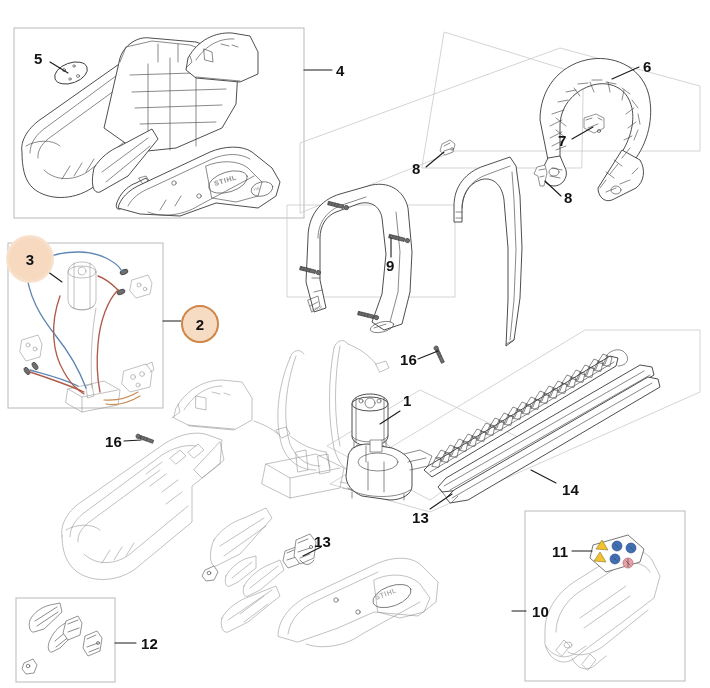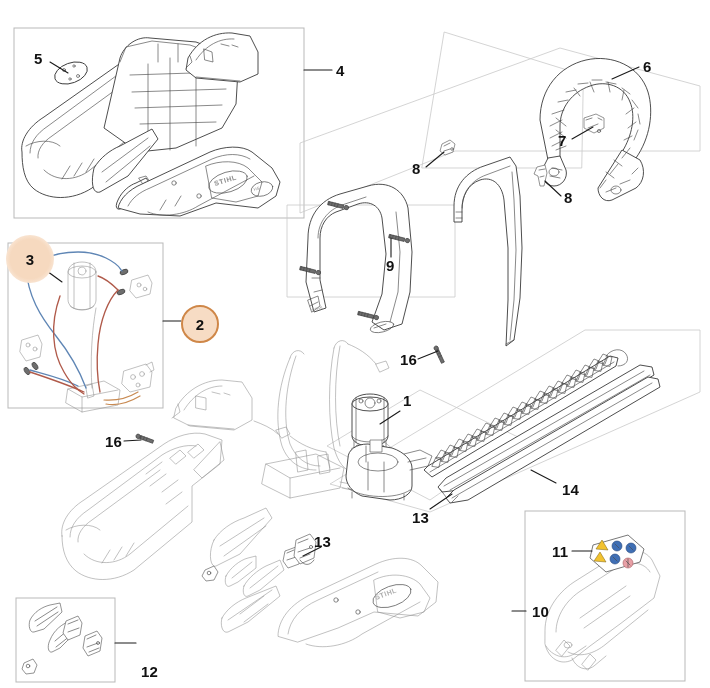--- a/index.html
+++ b/index.html
@@ -550,20 +550,20 @@
 
   <div class="callout-num" style="left:336px; top:63px;">4</div>
   <div class="callout-num" style="left:34px; top:51px;">5</div>
   <div class="callout-num" style="left:643px; top:59px;">6</div>
   <div class="callout-num" style="left:558px; top:133px;">7</div>
   <div class="callout-num" style="left:412px; top:161px;">8</div>
   <div class="callout-num" style="left:564px; top:190px;">8</div>
   <div class="callout-num" style="left:386px; top:258px;">9</div>
   <div class="callout-num" style="left:492px; top:604px;margin-left:40px;">10</div>
   <div class="callout-num" style="left:552px; top:544px;">11</div>
-  <div class="callout-num" style="left:141px; top:636px;margin-top:28px;">12</div>
+  <div class="callout-num" style="left:141px; top:636px;">12</div>
   <div class="callout-num" style="left:314px; top:534px;">13</div>
   <div class="callout-num" style="left:562px; top:482px;">14</div>
   <div class="callout-num" style="left:412px; top:510px;">13</div>
   <div class="callout-num" style="left:400px; top:352px;">16</div>
   <div class="callout-num" style="left:105px; top:434px;">16</div>
 
 </div>
 
 </body></html>

